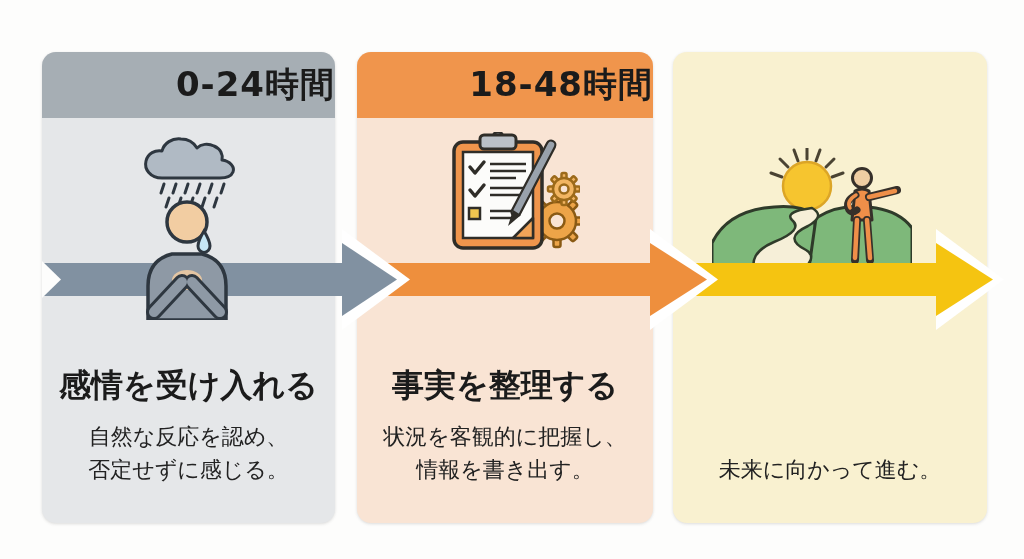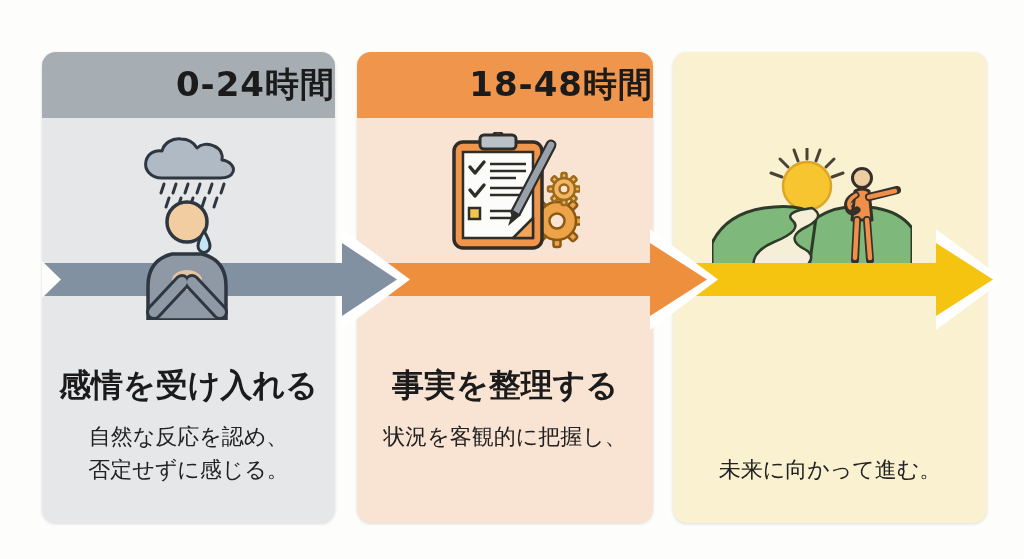--- a/index.html
+++ b/index.html
@@ -42,21 +42,21 @@
     </header>
     <h2 class="card-title">感情を受け入れる</h2>
     <p class="card-desc"><span>自然な反応を認め、</span><br><span>否定せずに感じる。</span></p>
   </section>
 
   <section class="card card-2">
     <header class="card-header">
       <span>18-48時間</span>
     </header>
     <h2 class="card-title">事実を整理する</h2>
-    <p class="card-desc"><span>状況を客観的に把握し、</span><br></p>
+    <p class="card-desc"><span>状況を客観的に把握し、</span><br><span>情報を書き出す。</span></p>
   </section>
 
   <section class="card card-3">
     <p class="card-desc"><br><span>未来に向かって進む。</span></p>
   </section>
 
   <svg class="illus illus-3" viewBox="0 0 200 127">
     <g stroke="#4a4333" stroke-width="3" stroke-linecap="round">
       <line x1="120" y1="29" x2="131" y2="25"></line>
       <line x1="114" y1="19" x2="122" y2="11"></line>

